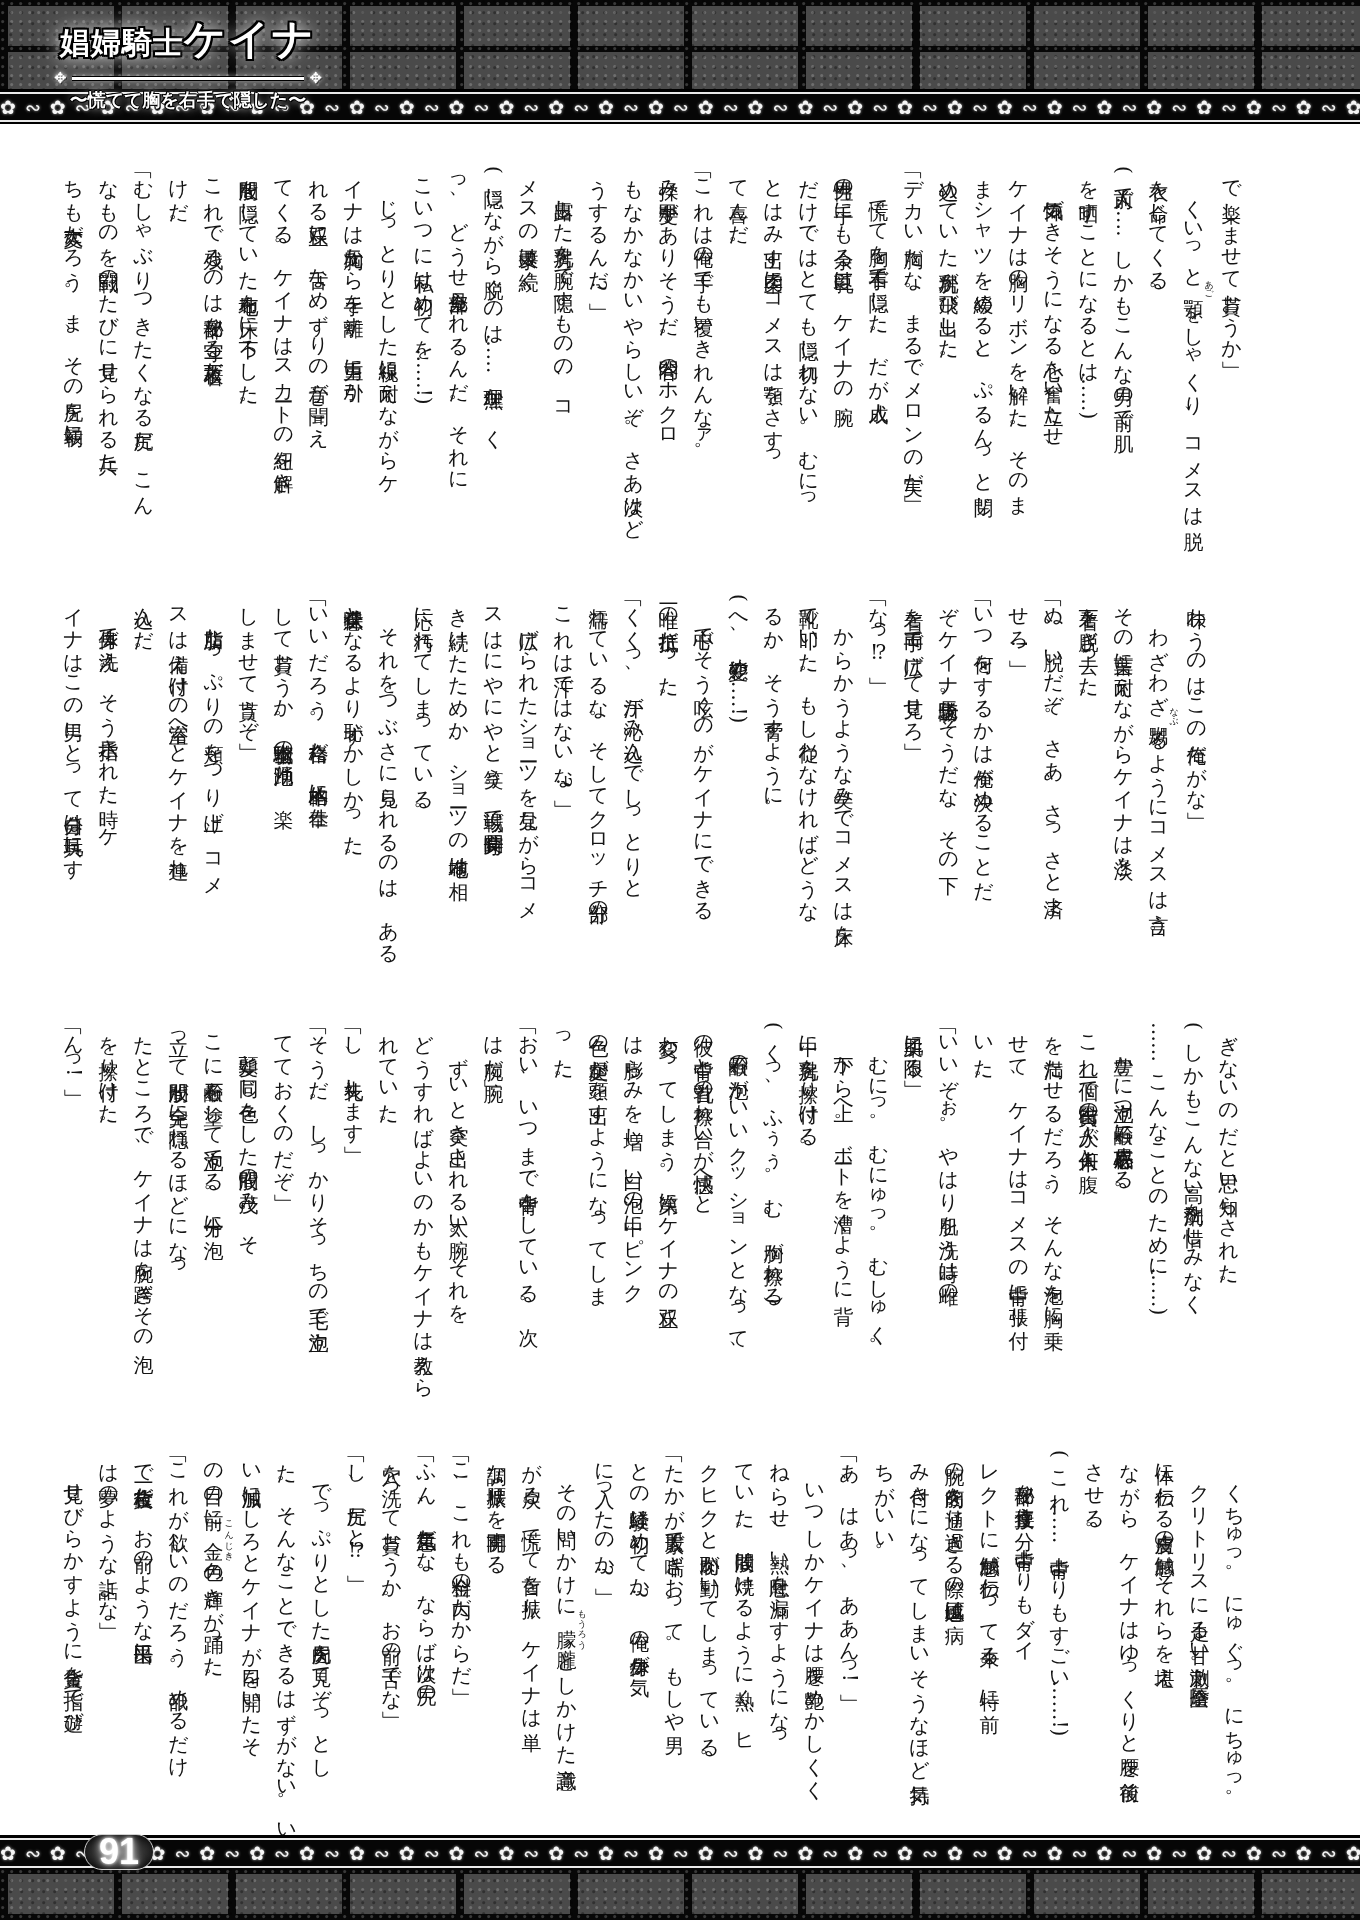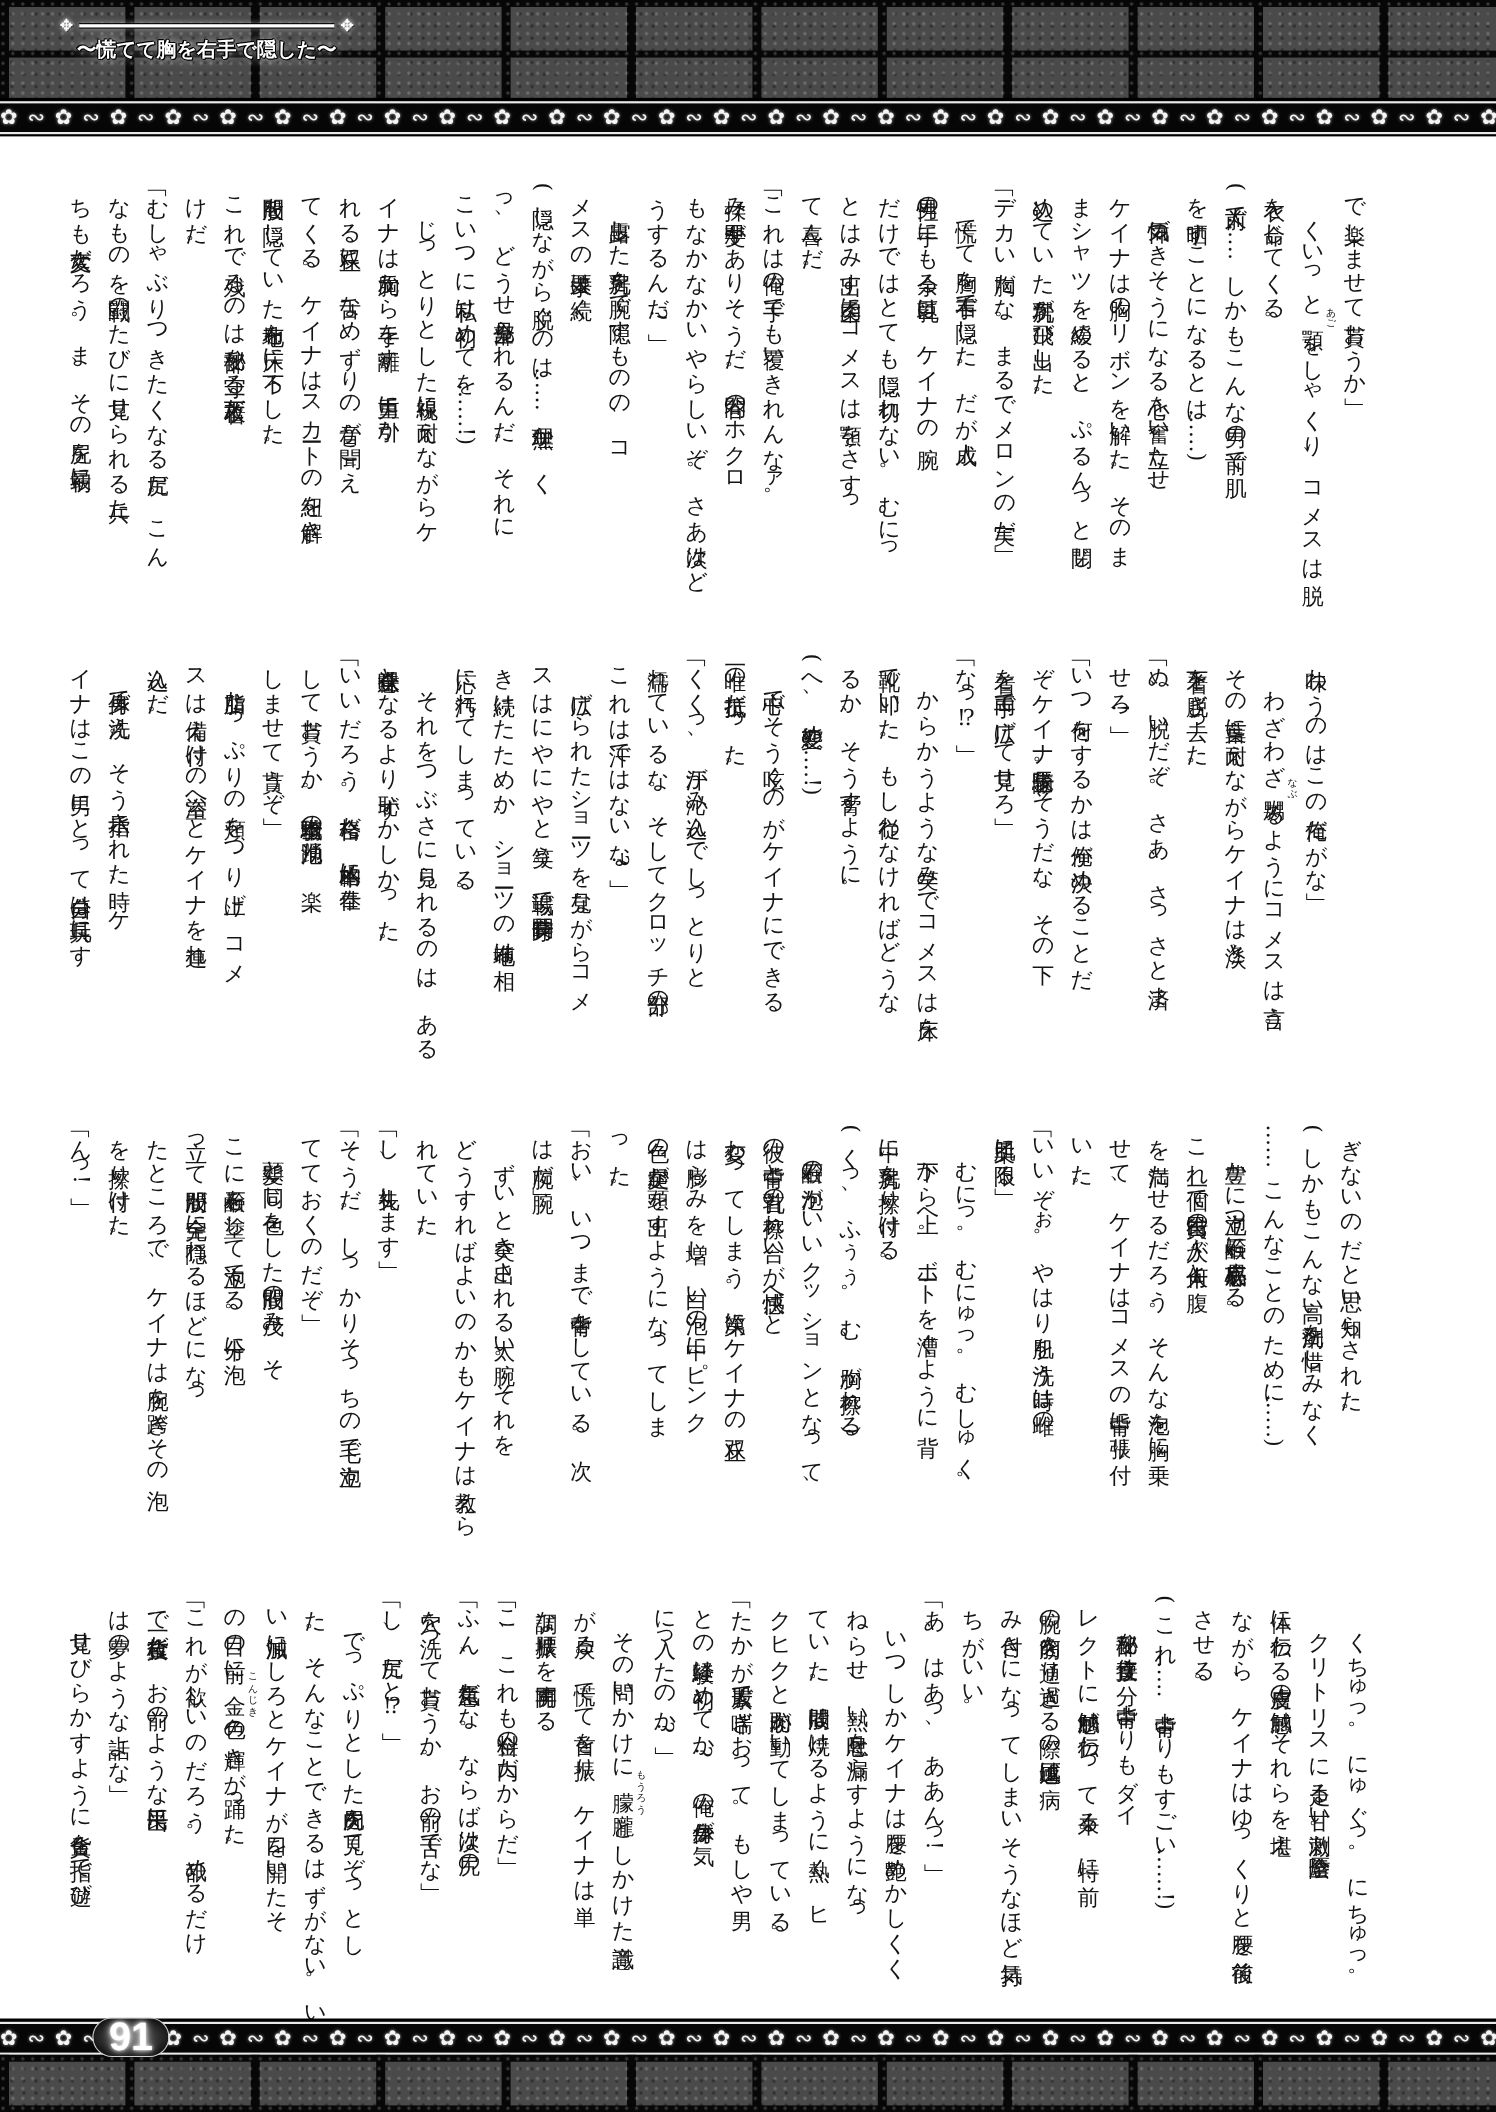--- a/index.html
+++ b/index.html
@@ -68,20 +68,21 @@
   ruby rt{font-size:9px;letter-spacing:0;color:#141414;}
 </style>
 </head>
 <body>
 
 <div class="page">
 
   <div class="header-brick brick"></div>
 
   <div class="title-block">
+    <div class="title-line"><span class="title-prefix">娼婦騎士</span><span class="title-name">ケイナ</span></div>
     <div class="title-divider">
       <span>✥</span>
       <span class="line"></span>
       <span>✥</span>
     </div>
     <div class="subtitle">〜慌てて胸を右手で隠した〜</div>
   </div>
 
   <div class="orn-strip top">✿∾✿∾✿∾✿∾✿∾✿∾✿∾✿∾✿∾✿∾✿∾✿∾✿∾✿∾✿∾✿∾✿∾✿∾✿∾✿∾✿∾✿∾✿∾✿∾✿∾✿∾✿∾✿∾✿∾✿∾✿∾✿∾✿∾✿∾✿∾✿∾✿∾✿∾✿∾✿∾</div>
 

